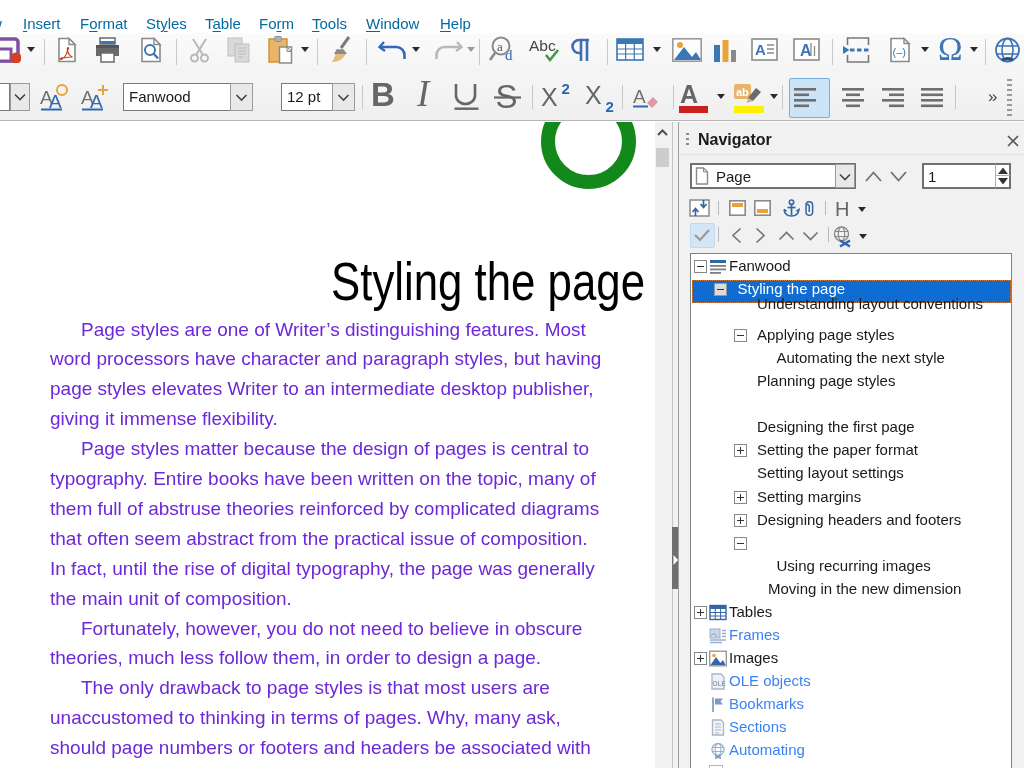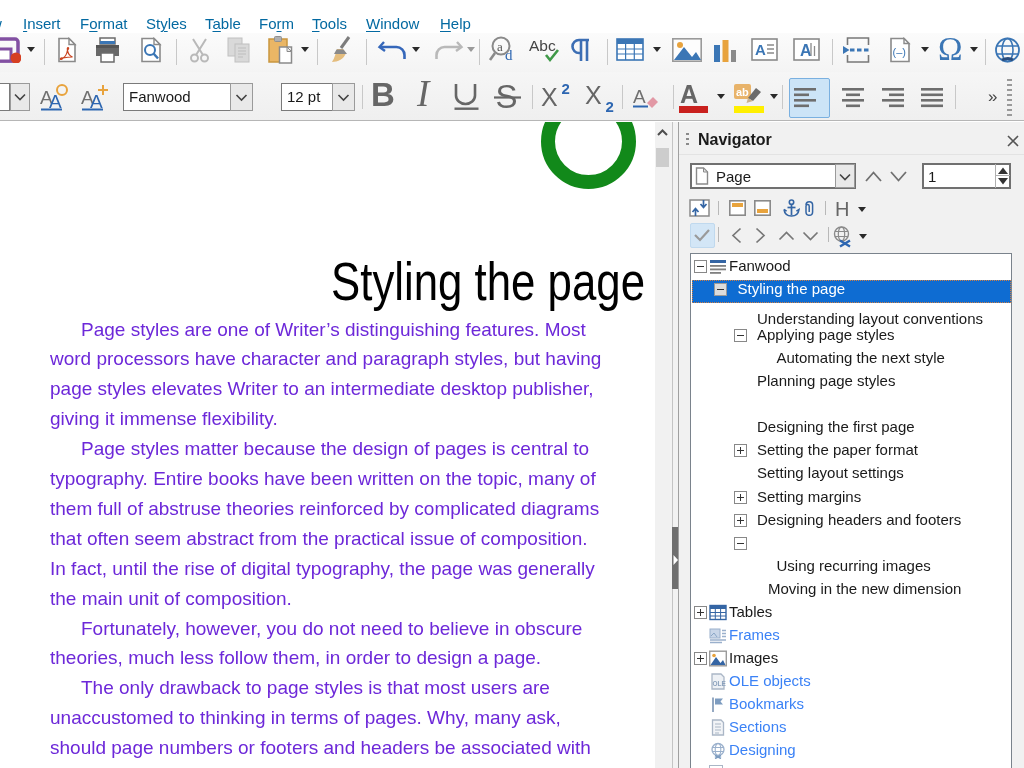--- a/index.html
+++ b/index.html
@@ -395,21 +395,21 @@
         <div class="exp" style="left:3px;top:5.8px"></div>
         <svg class="abs" style="left:18px;top:3.8000000000000007px" width="18" height="17" viewBox="0 0 18 17">
 <rect x="1" y="2" width="16" height="3" fill="#3465a4"></rect>
 <rect x="1" y="7" width="16" height="1.8" fill="#808080"></rect>
 <rect x="1" y="10.5" width="16" height="1.8" fill="#808080"></rect>
 <rect x="1" y="14" width="11" height="1.8" fill="#808080"></rect>
         </svg>
 <div class="ttext" style="left:38.0px;top:2.8px">Fanwood</div>
         <div class="exp expsel" style="left:23px;top:28.9px"></div>
         <div class="ttext" style="left:46.5px;top:25.9px;color:#ffffff">Styling the page</div>
-        <div class="ttext" style="left:66.0px;top:56px">Understanding layout conventions</div>
+        <div class="ttext" style="left:66.0px;top:41px">Understanding layout conventions</div>
         <div class="exp" style="left:43px;top:75.0px"></div>
         <div class="ttext" style="left:66.0px;top:72.0px">Applying page styles</div>
         <div class="ttext" style="left:85.5px;top:95.1px">Automating the next style</div>
         <div class="ttext" style="left:66.0px;top:118.1px">Planning page styles</div>
         <div class="ttext" style="left:66.0px;top:164.3px">Designing the first page</div>
         <div class="exp plus" style="left:43px;top:190.4px"></div>
         <div class="ttext" style="left:66.0px;top:187.4px">Setting the paper format</div>
         <div class="ttext" style="left:66.0px;top:210.4px">Setting layout settings</div>
         <div class="exp plus" style="left:43px;top:236.5px"></div>
         <div class="ttext" style="left:66.0px;top:233.5px">Setting margins</div>
@@ -452,17 +452,17 @@
 <path d="M3.5 1 h8.5 l2.5 2.5 v12.5 h-11 z" fill="#f2f4f7" stroke="#aab6c6" stroke-width="1.3"></path>
 <path d="M6 5 h6 M6 8 h6 M6 11 h6 M6 14 h4" stroke="#aab6c6" stroke-width="1.2"></path>
         </svg>
 <div class="ttext tgray" style="left:38.0px;top:464.2px">Sections</div>
         <svg class="abs" style="left:18px;top:488.27000000000004px" width="18" height="17" viewBox="0 0 18 17">
 <circle cx="9" cy="7.5" r="6" fill="none" stroke="#9ab0cc" stroke-width="1.3"></circle>
 <ellipse cx="9" cy="7.5" rx="2.8" ry="6" fill="none" stroke="#9ab0cc" stroke-width="1.1"></ellipse>
 <path d="M3.5 5.5 h11 M3.5 9.5 h11" stroke="#9ab0cc" stroke-width="1.1"></path>
 <path d="M6 13.5 l6 3 M12 13.5 l-6 3" stroke="#7d9cc0" stroke-width="1.6"></path>
         </svg>
-<div class="ttext tgray" style="left:38.0px;top:487.3px">Designing</div>
+<div class="ttext tgray" style="left:38.0px;top:487.3px">Automating</div>
         <div class="abs" style="left:18px;top:511px;width:14px;height:4px;border:1px solid #aab6c6;border-bottom:none;box-sizing:border-box"></div>
       </div>
   </div>
 </div>
 
 </body></html>

